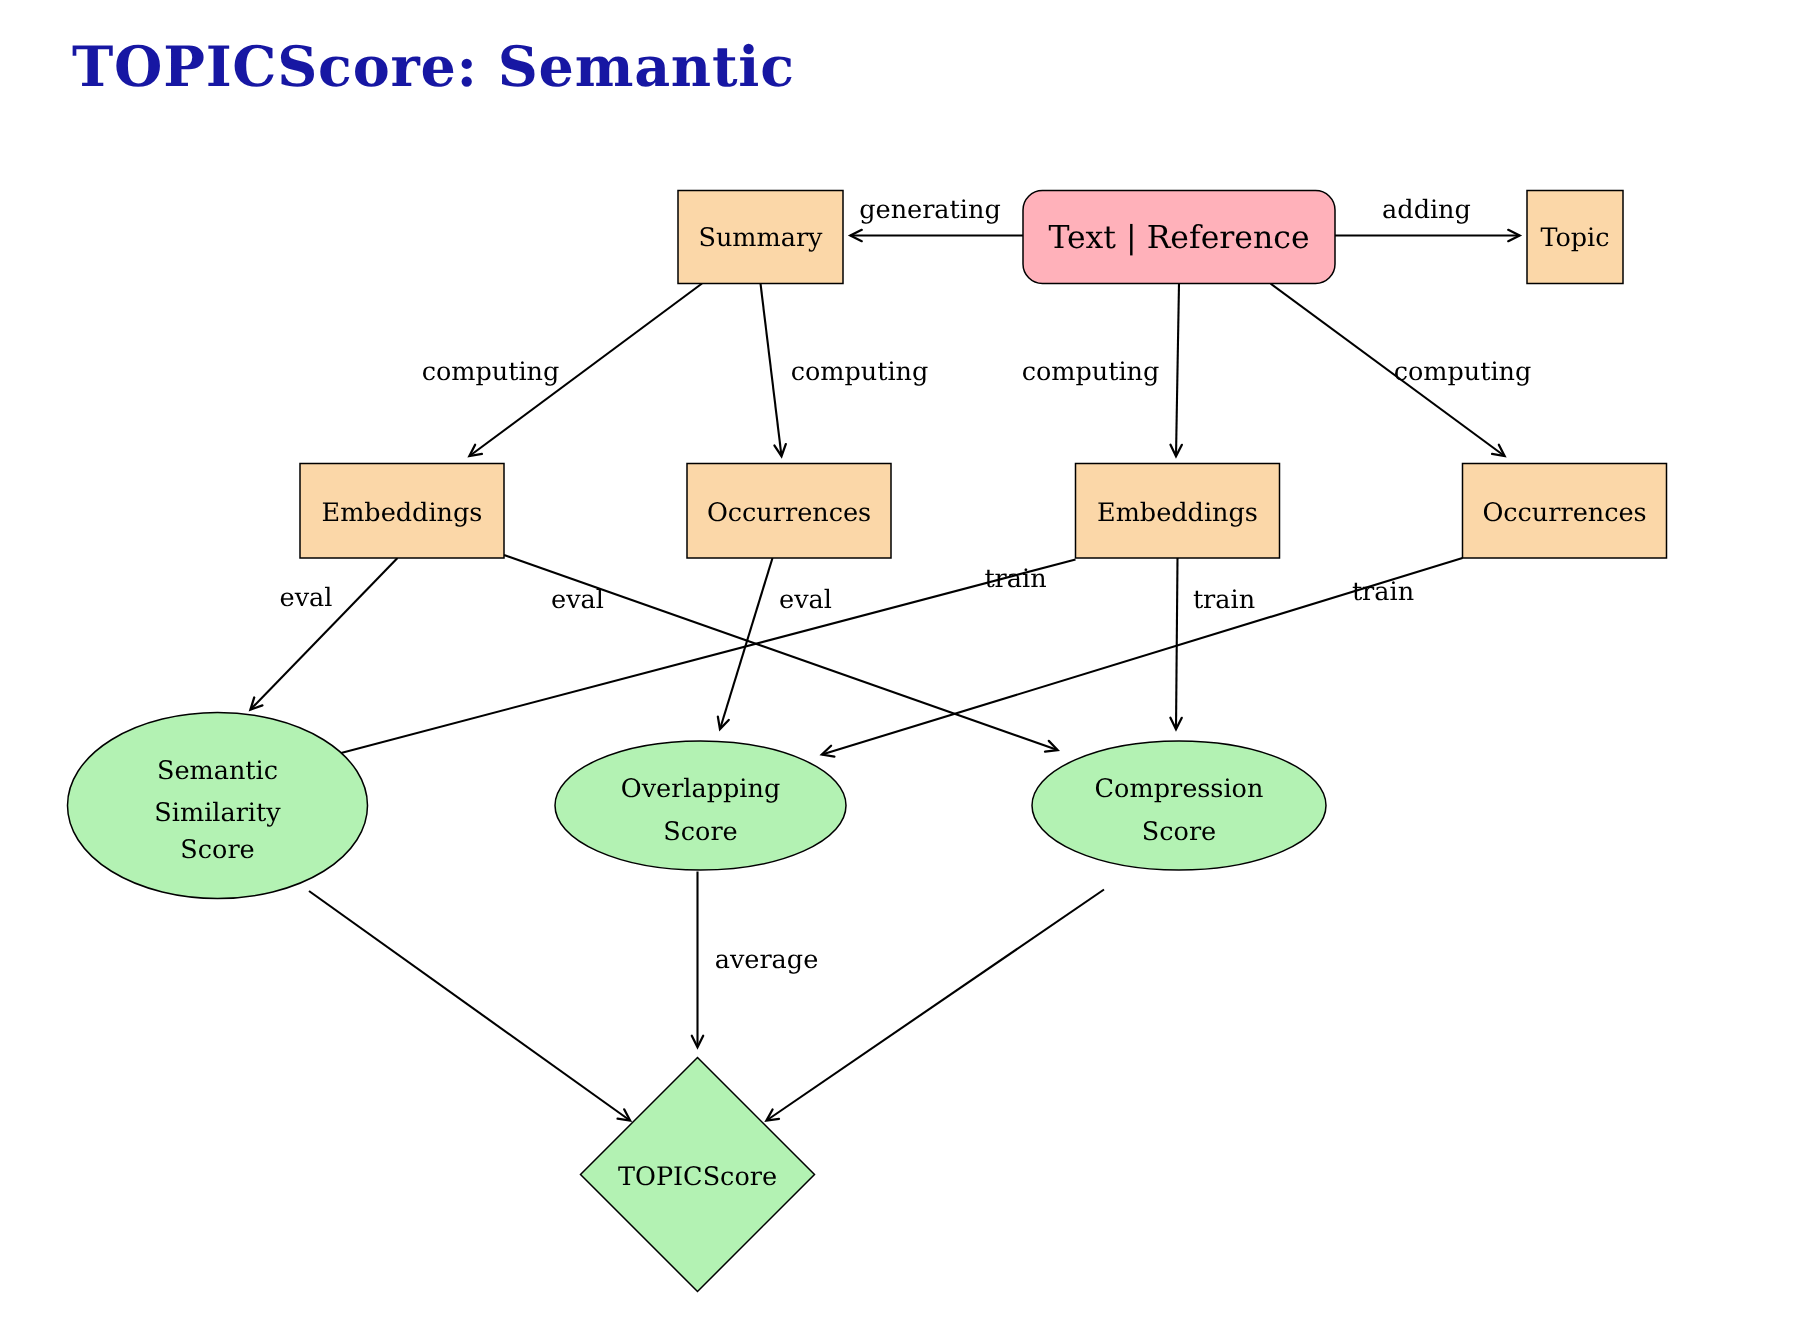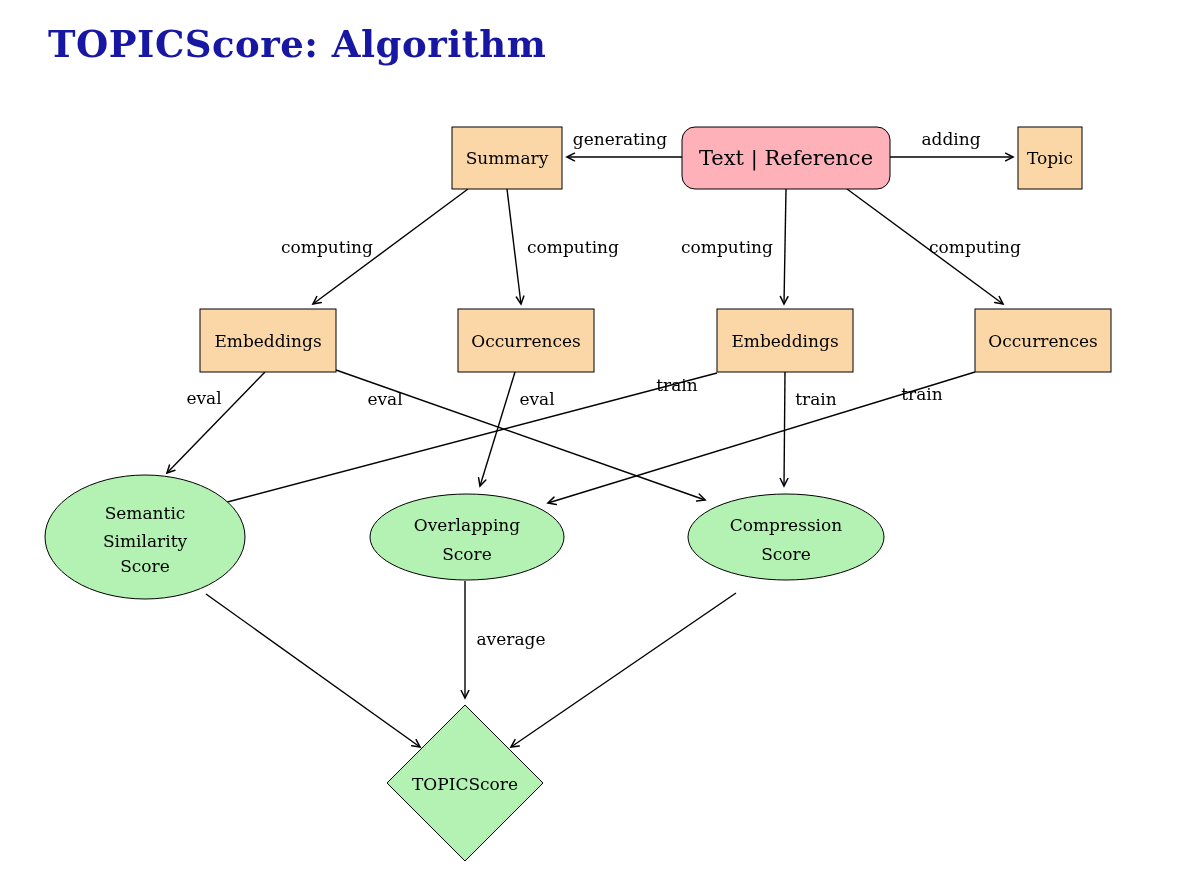--- a/index.html
+++ b/index.html
@@ -38,21 +38,21 @@
   .edge-label { text-anchor: middle; }
   .big-label { font-size: 21px; }
   .shape { stroke: #000000; stroke-width: 1; }
   .edge { stroke: #000000; stroke-width: 1.4; fill: none; }
 </style>
 </head>
 <body>
 
 <div class="slide">
 
-  <h1 class="slide-title">TOPICScore: Algorithm</h1>
+  <h1 class="slide-title">TOPICScore: Semantic</h1>
 
   <svg width="1200" height="888" viewBox="0 0 1200 888">
     <defs>
       <marker id="arrow" markerWidth="11" markerHeight="11" refX="8.5" refY="5" orient="auto" markerUnits="userSpaceOnUse">
         <path d="M1,1.2 L8.6,5 L1,8.8" fill="none" stroke="#000000" stroke-width="1.5" stroke-linecap="round"></path>
       </marker>
     </defs>
 
     <g>
       <line class="edge" x1="682" y1="157" x2="567" y2="157" marker-end="url(#arrow)"></line>

